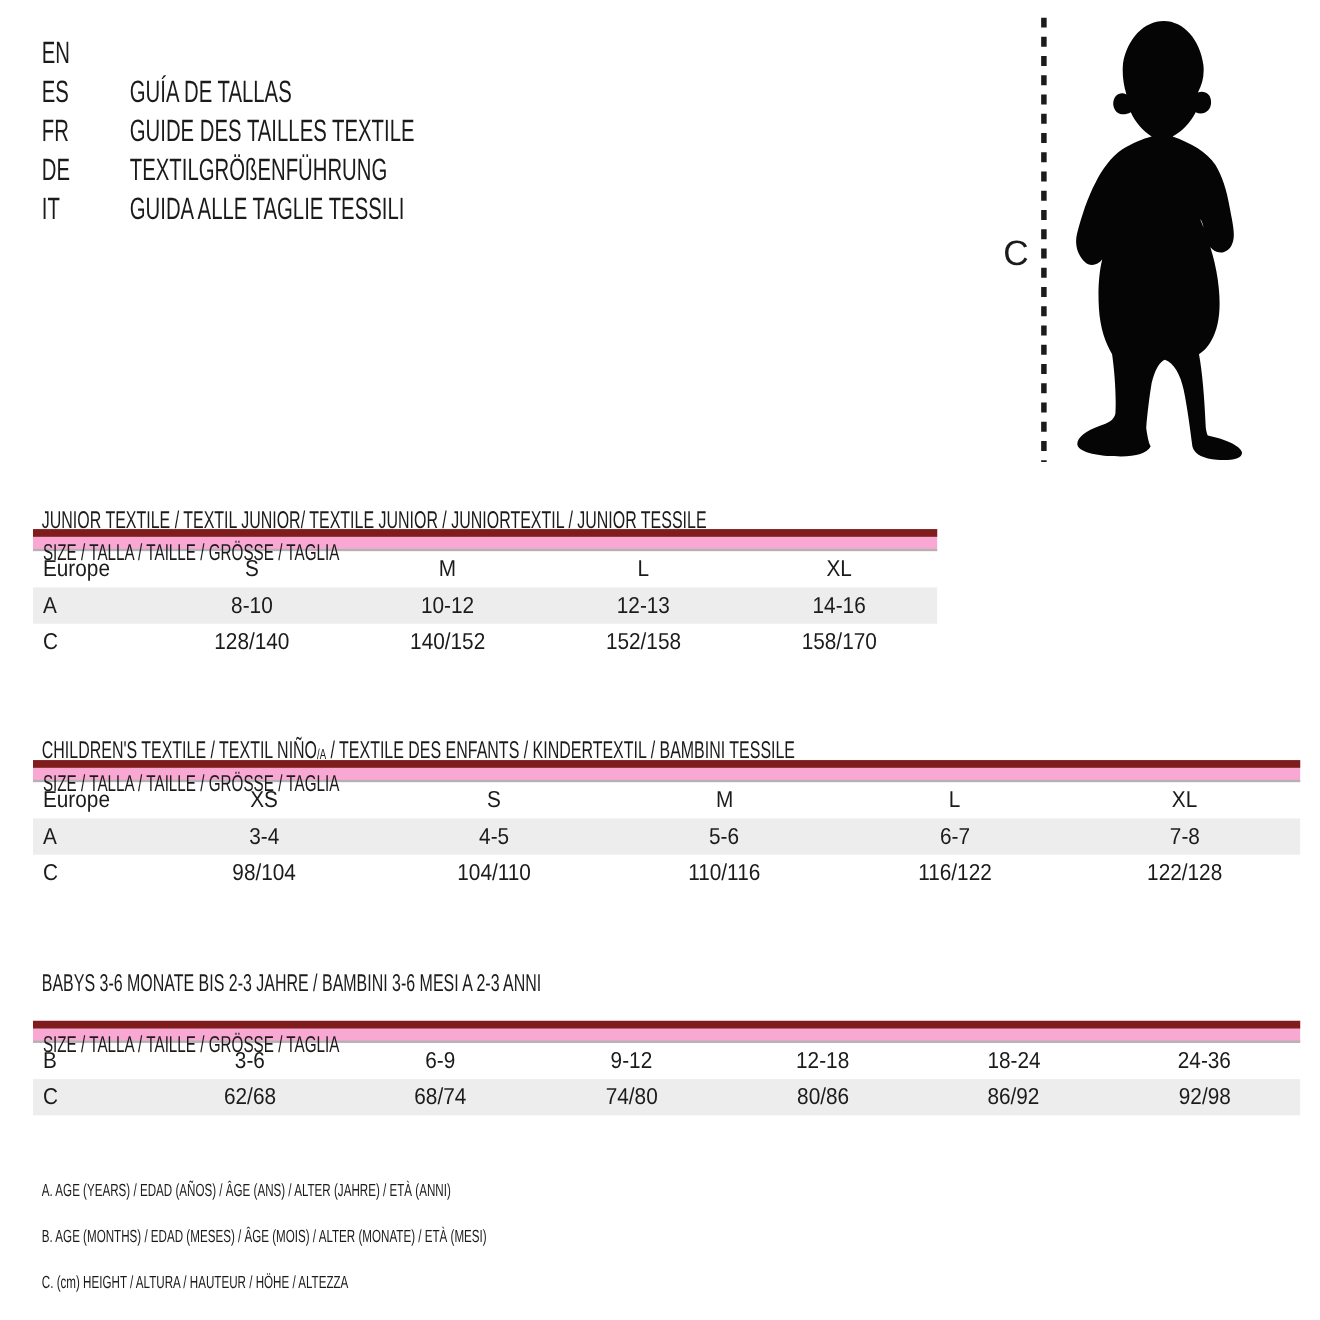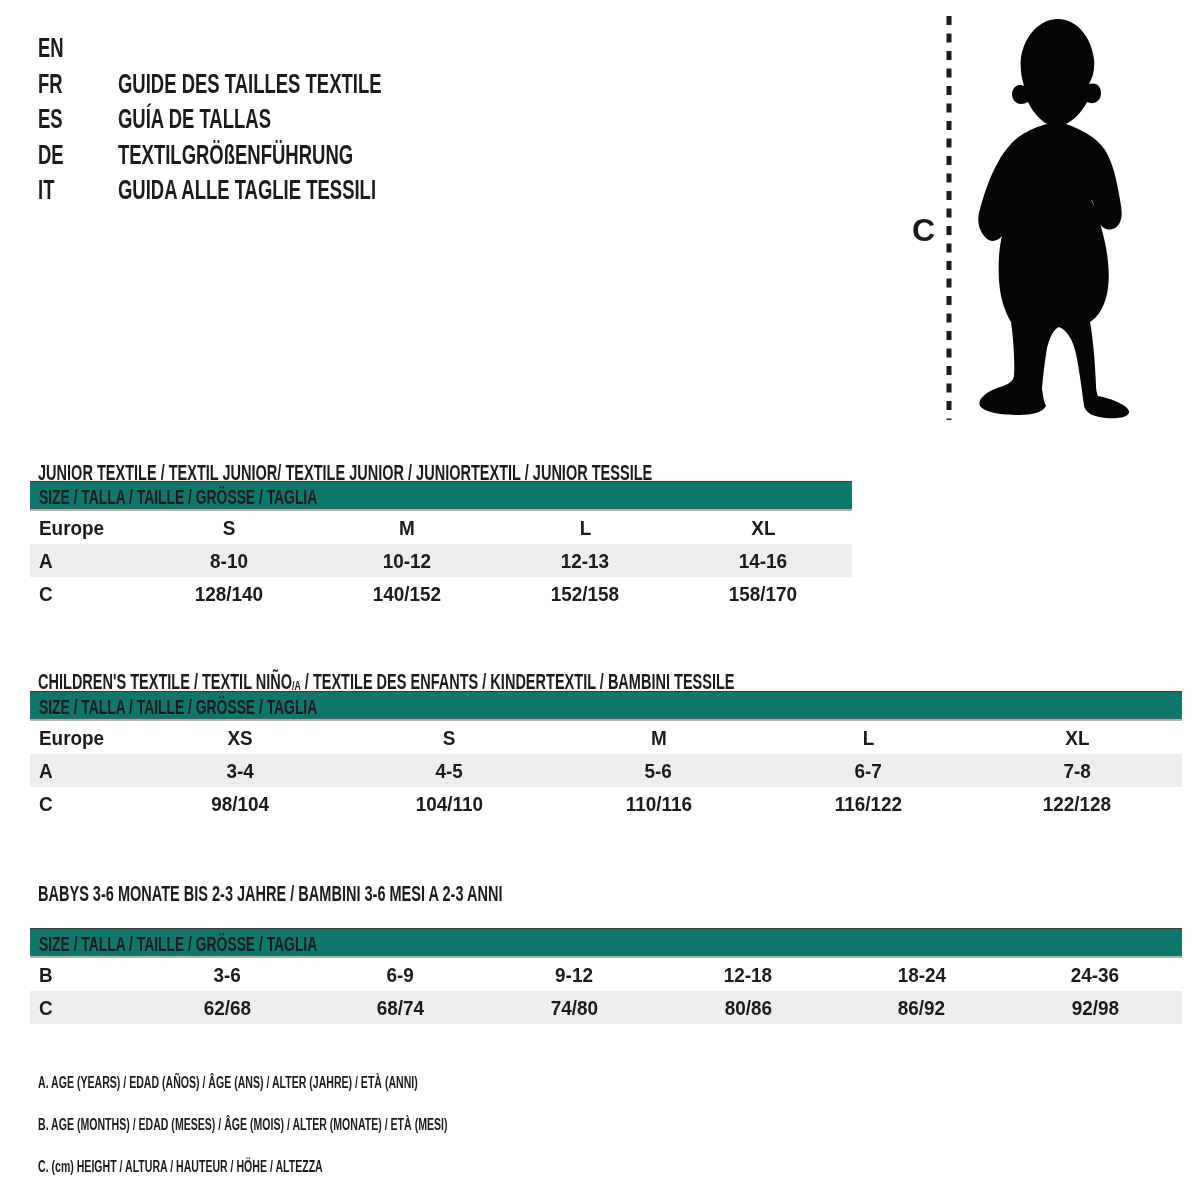--- a/index.html
+++ b/index.html
@@ -1,38 +1,38 @@
 <!DOCTYPE html>
 <html><head>
 <meta charset="utf-8">
 <style>
   html,body{margin:0;padding:0;background:#fff;}
   .page{
     position:relative;width:1200px;height:1200px;background:#ffffff;overflow:hidden;
-    color:#1b1b1b;font-family:"Liberation Sans",sans-serif;font-weight:700;
+    color:#1b1b1b;font-family:"Liberation Sans",sans-serif;font-weight:400;
   }
   .abs{position:absolute;}
   
   .tc{display:inline-block;transform:scaleX(0.66);transform-origin:0 50%;white-space:nowrap;}
   .tn{display:inline-block;transform:scaleX(0.90);transform-origin:50% 50%;white-space:nowrap;}
   .tnl{display:inline-block;transform:scaleX(0.90);transform-origin:0 50%;white-space:nowrap;}
 
   
   .lang-row{display:flex;line-height:35.5px;font-size:28px;}
   .lang-code{width:80px;}
 
   
   .sec-title{font-size:22px;line-height:24px;margin-top:24px;}
   .sub-a{font-size:0.60em;vertical-align:-1px;}
 
   
   .sg-table{position:absolute;}
   .thead{
-    height:30px;line-height:30px;background:#0f766e;
-    border-top:1px solid #7f1d1d;border-bottom:2px solid #b2b2b2;
+    height:20px;line-height:30px;background:#f9a8d4;
+    border-top:7px solid #7f1d1d;border-bottom:2px solid #b2b2b2;
     box-sizing:border-box;padding-left:9px;font-size:21px;
   }
   .trow{display:flex;height:33px;line-height:33px;font-size:21px;}
   .trow.shade{background:#ededed;}
   .tlabel{box-sizing:border-box;padding-left:9px;text-align:left;flex:0 0 auto;}
   .tcell{flex:1 1 0;text-align:center;}
 
   
   .note-line{font-size:16px;line-height:42px;}
 
@@ -42,26 +42,26 @@
 </head>
 <body>
 
 <div class="page">
 
   <div class="abs" style="left:38px;top:30px;">
     <div class="lang-row">
       <span class="lang-code"><span class="tc">EN</span></span>
     </div>
     <div class="lang-row">
+      <span class="lang-code"><span class="tc">ES</span></span>
+      <span><span class="tc">GUÍA DE TALLAS</span></span>
+    </div>
+    <div class="lang-row">
       <span class="lang-code"><span class="tc">FR</span></span>
       <span><span class="tc">GUIDE DES TAILLES TEXTILE</span></span>
-    </div>
-    <div class="lang-row">
-      <span class="lang-code"><span class="tc">ES</span></span>
-      <span><span class="tc">GUÍA DE TALLAS</span></span>
     </div>
     <div class="lang-row">
       <span class="lang-code"><span class="tc">DE</span></span>
       <span><span class="tc">TEXTILGRÖßENFÜHRUNG</span></span>
     </div>
     <div class="lang-row">
       <span class="lang-code"><span class="tc">IT</span></span>
       <span><span class="tc">GUIDA ALLE TAGLIE TESSILI</span></span>
     </div>
   </div>

